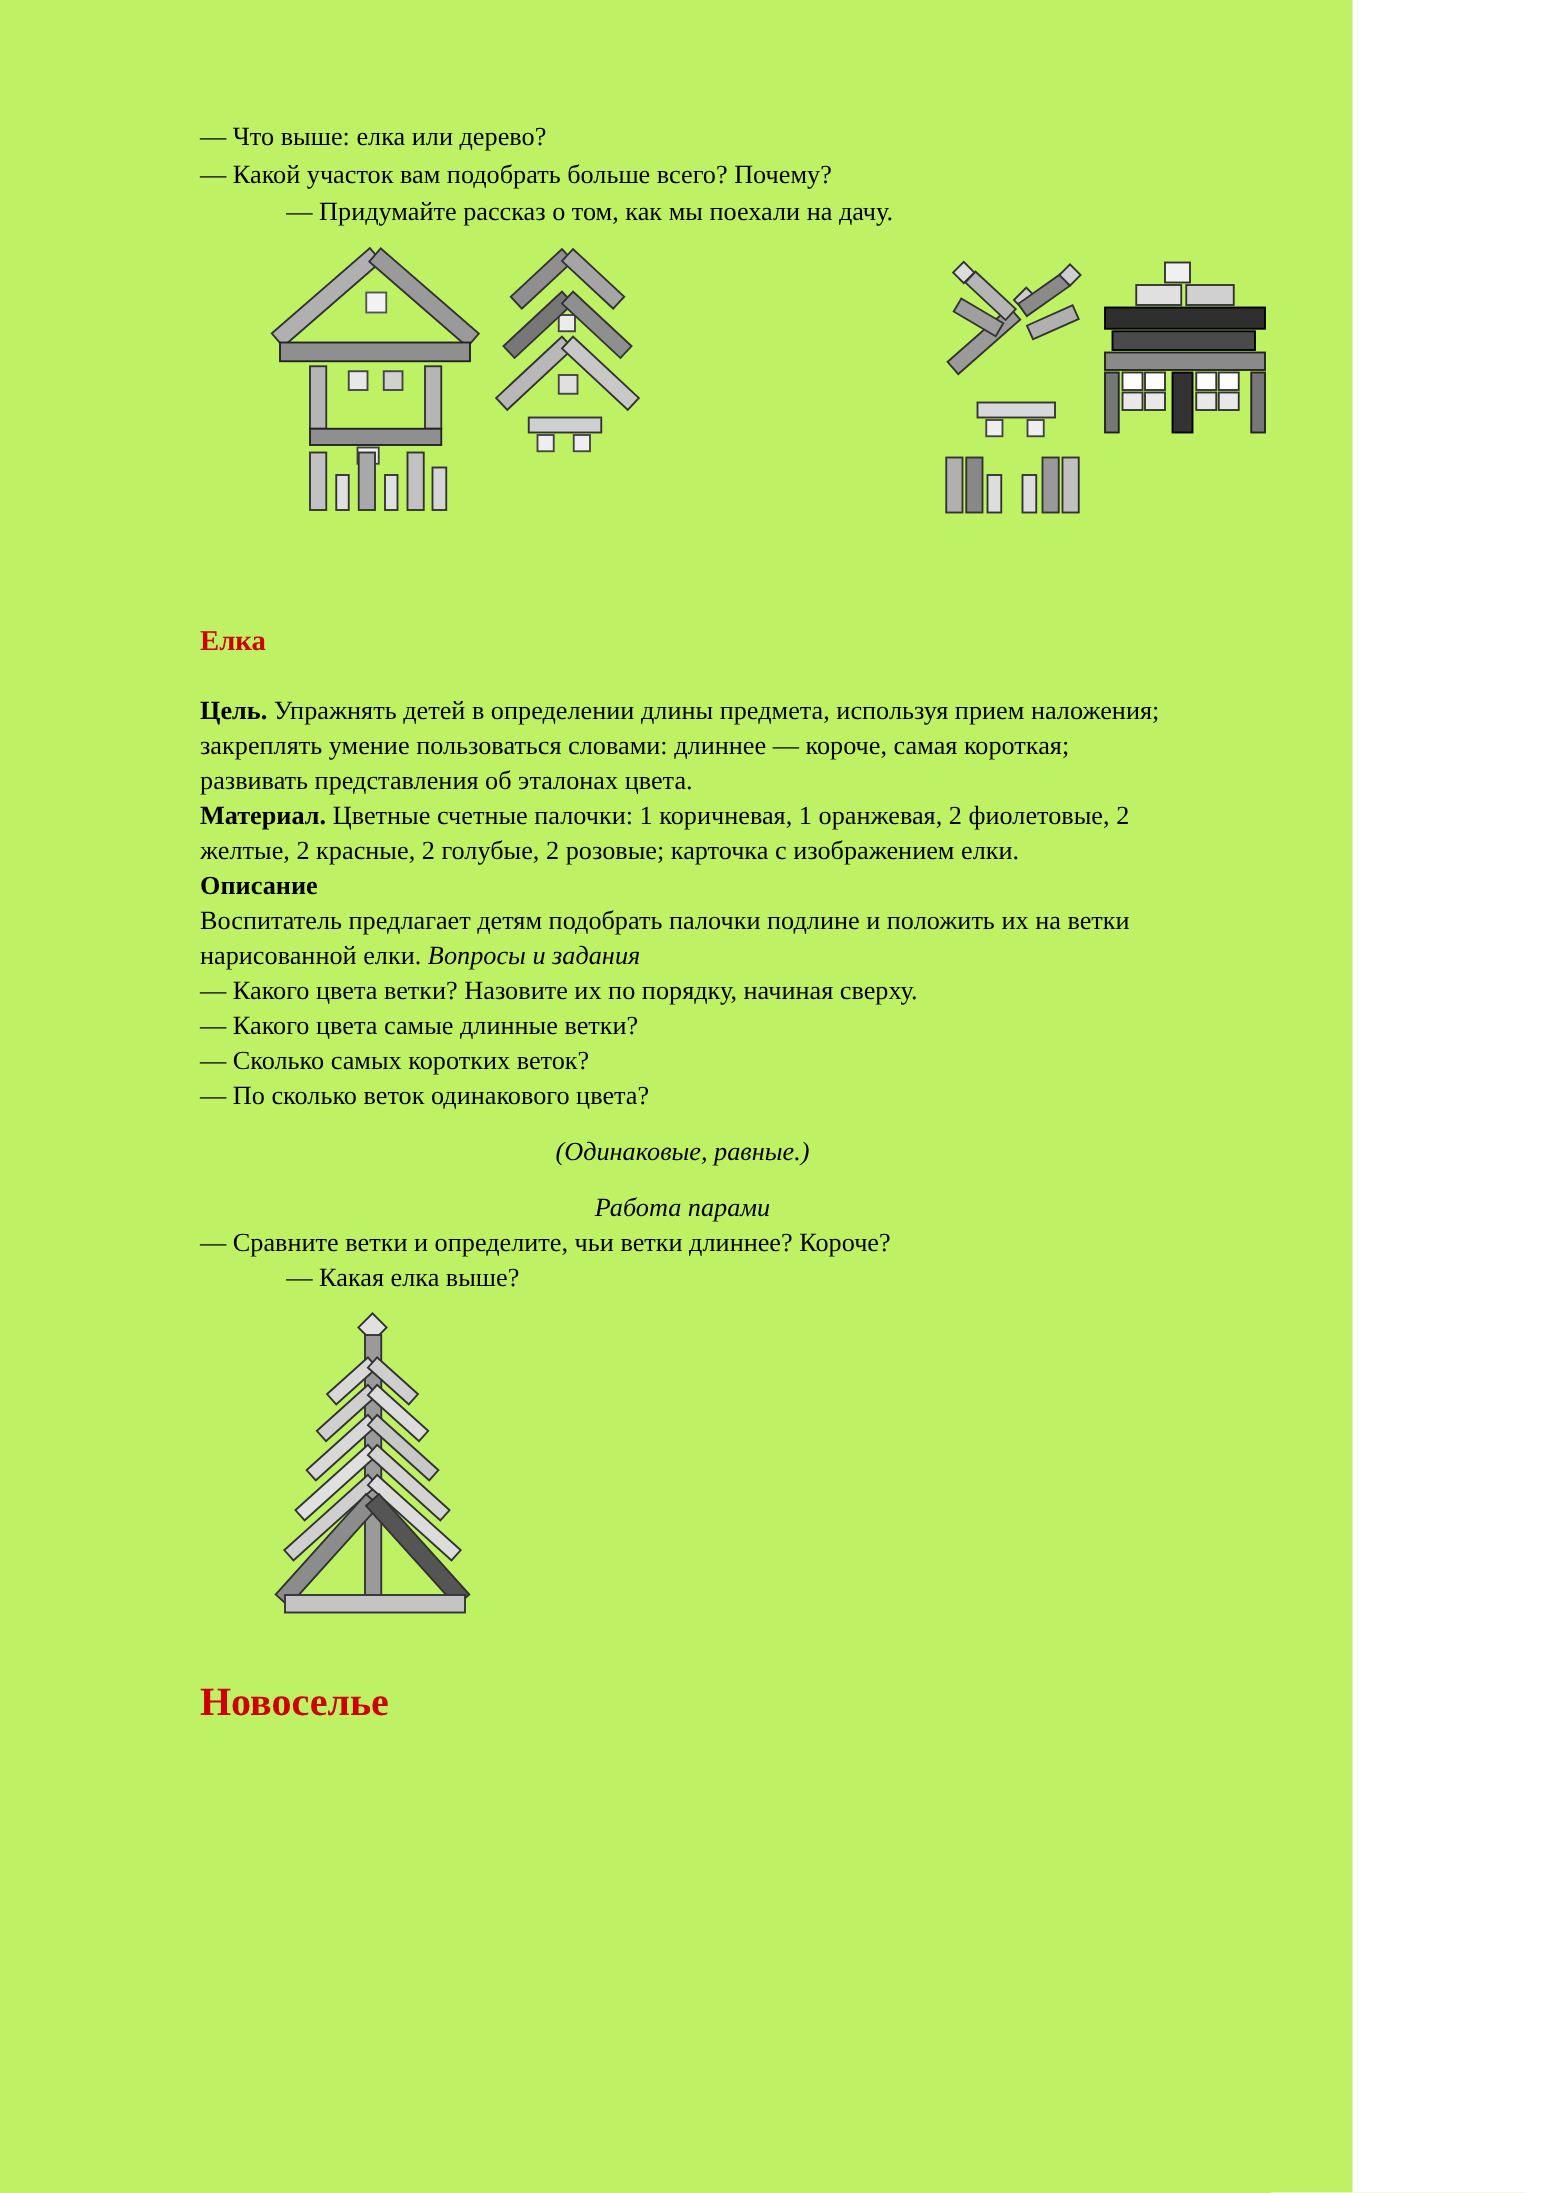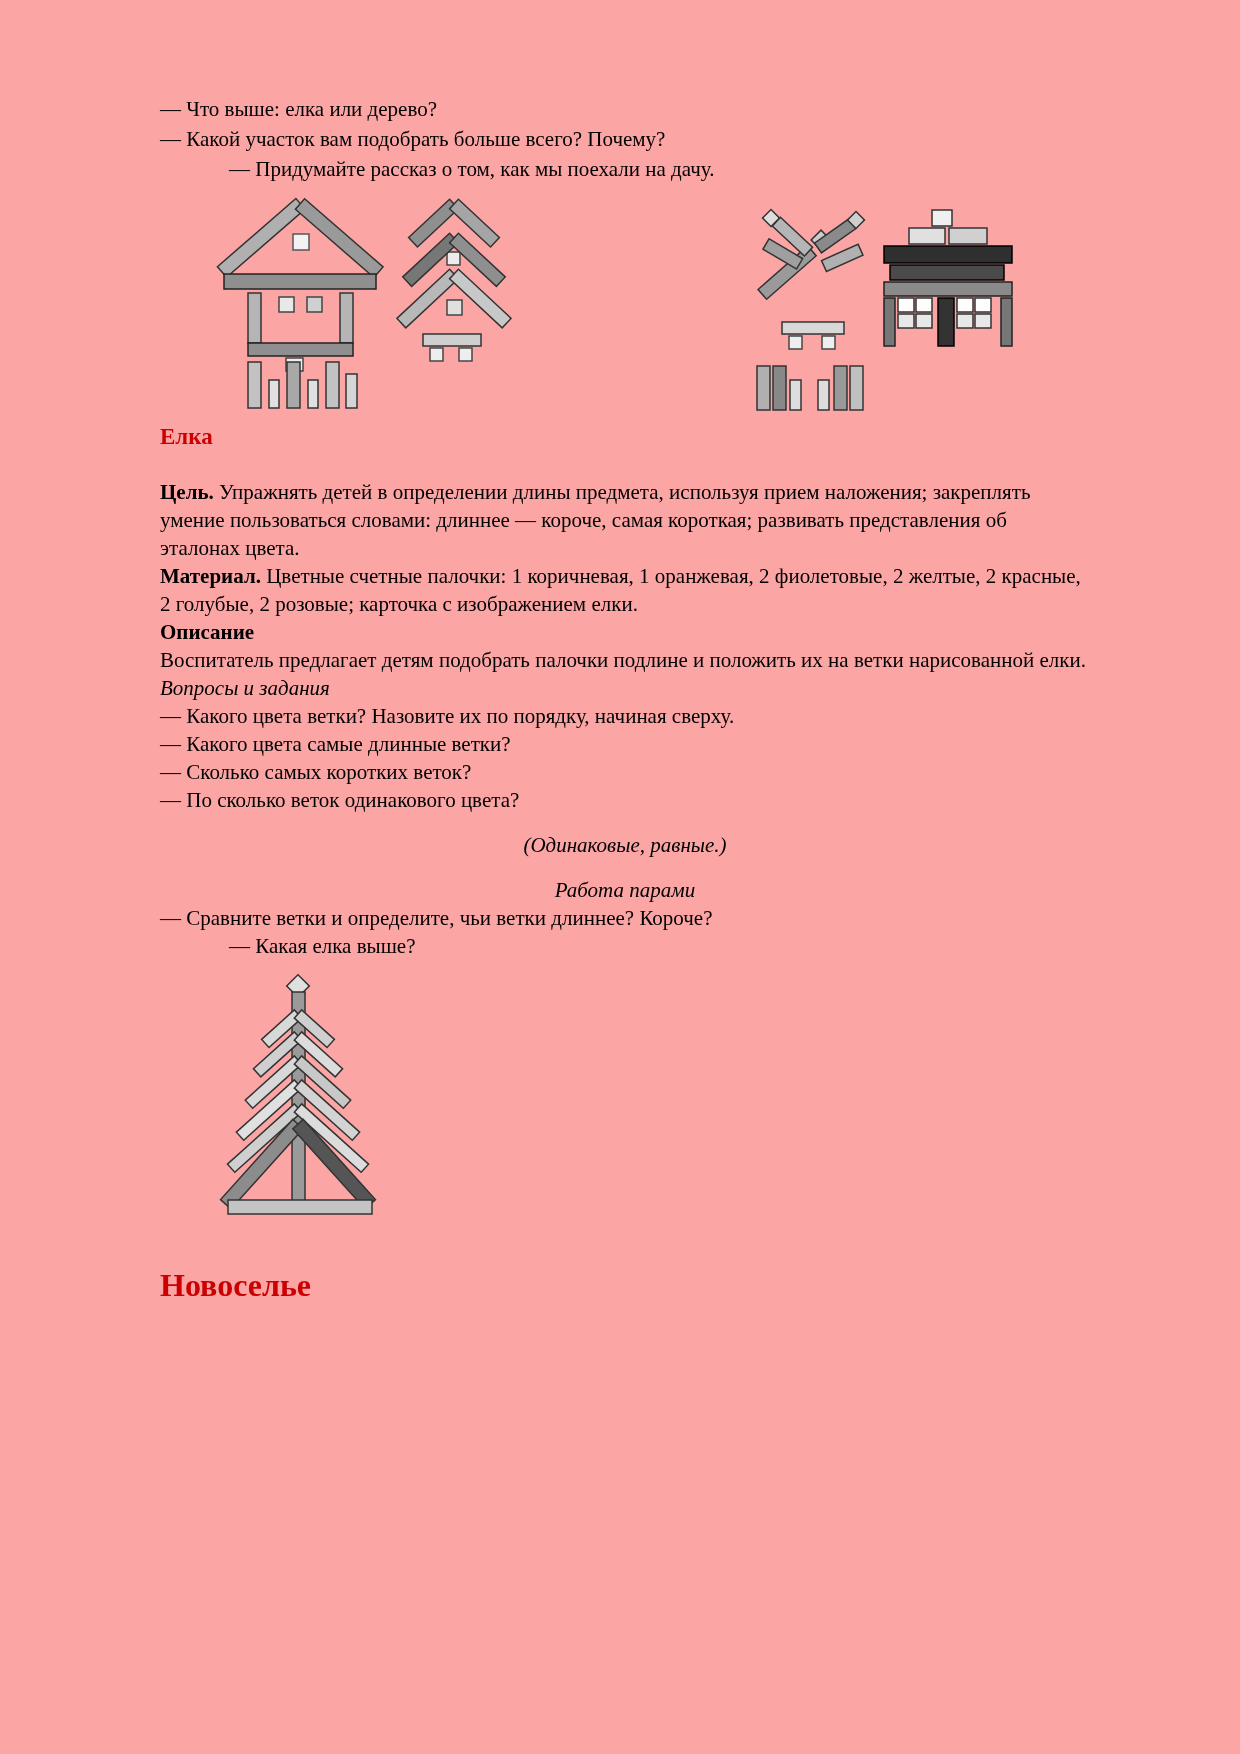--- a/index.html
+++ b/index.html
@@ -1,34 +1,35 @@
 <!DOCTYPE html>
 <html><head>
 <meta charset="utf-8">
 <style>
   * { margin: 0; padding: 0; box-sizing: border-box; }
   html, body { background: #ffffff; }
   .page {
-    width: 1240px;
+    width: 1082px;
     height: 1754px;
-    background: #fca5a5;
+    background: #bef264;
     position: relative;
     overflow: hidden;
     font-family: "Liberation Serif", "DejaVu Serif", serif;
     color: #000000;
   }
   .content { padding: 94px 150px 40px 160px; }
   p { font-size: 21px; line-height: 29px; }
   .intro p { line-height: 30px; }
   .indent { margin-left: 69px; }
   .figures-top { display: block; margin-top: 10px; }
   .heading-red {
     color: #cc0000;
     font-weight: bold;
     font-size: 23px;
+    margin-top: 76px;
     line-height: 30px;
   }
   .heading-red.big { font-size: 32px; margin-top: 48px; }
   .body-block { margin-top: 26px; }
   .body-block p { line-height: 28px; }
   b.lead { font-weight: bold; }
   .bold-line { font-weight: bold; }
   .italic { font-style: italic; text-align: center; }
   .spaced { margin-top: 17px; }
   .tree-figure { display: block; margin-top: 12px; margin-left: 58px; }

